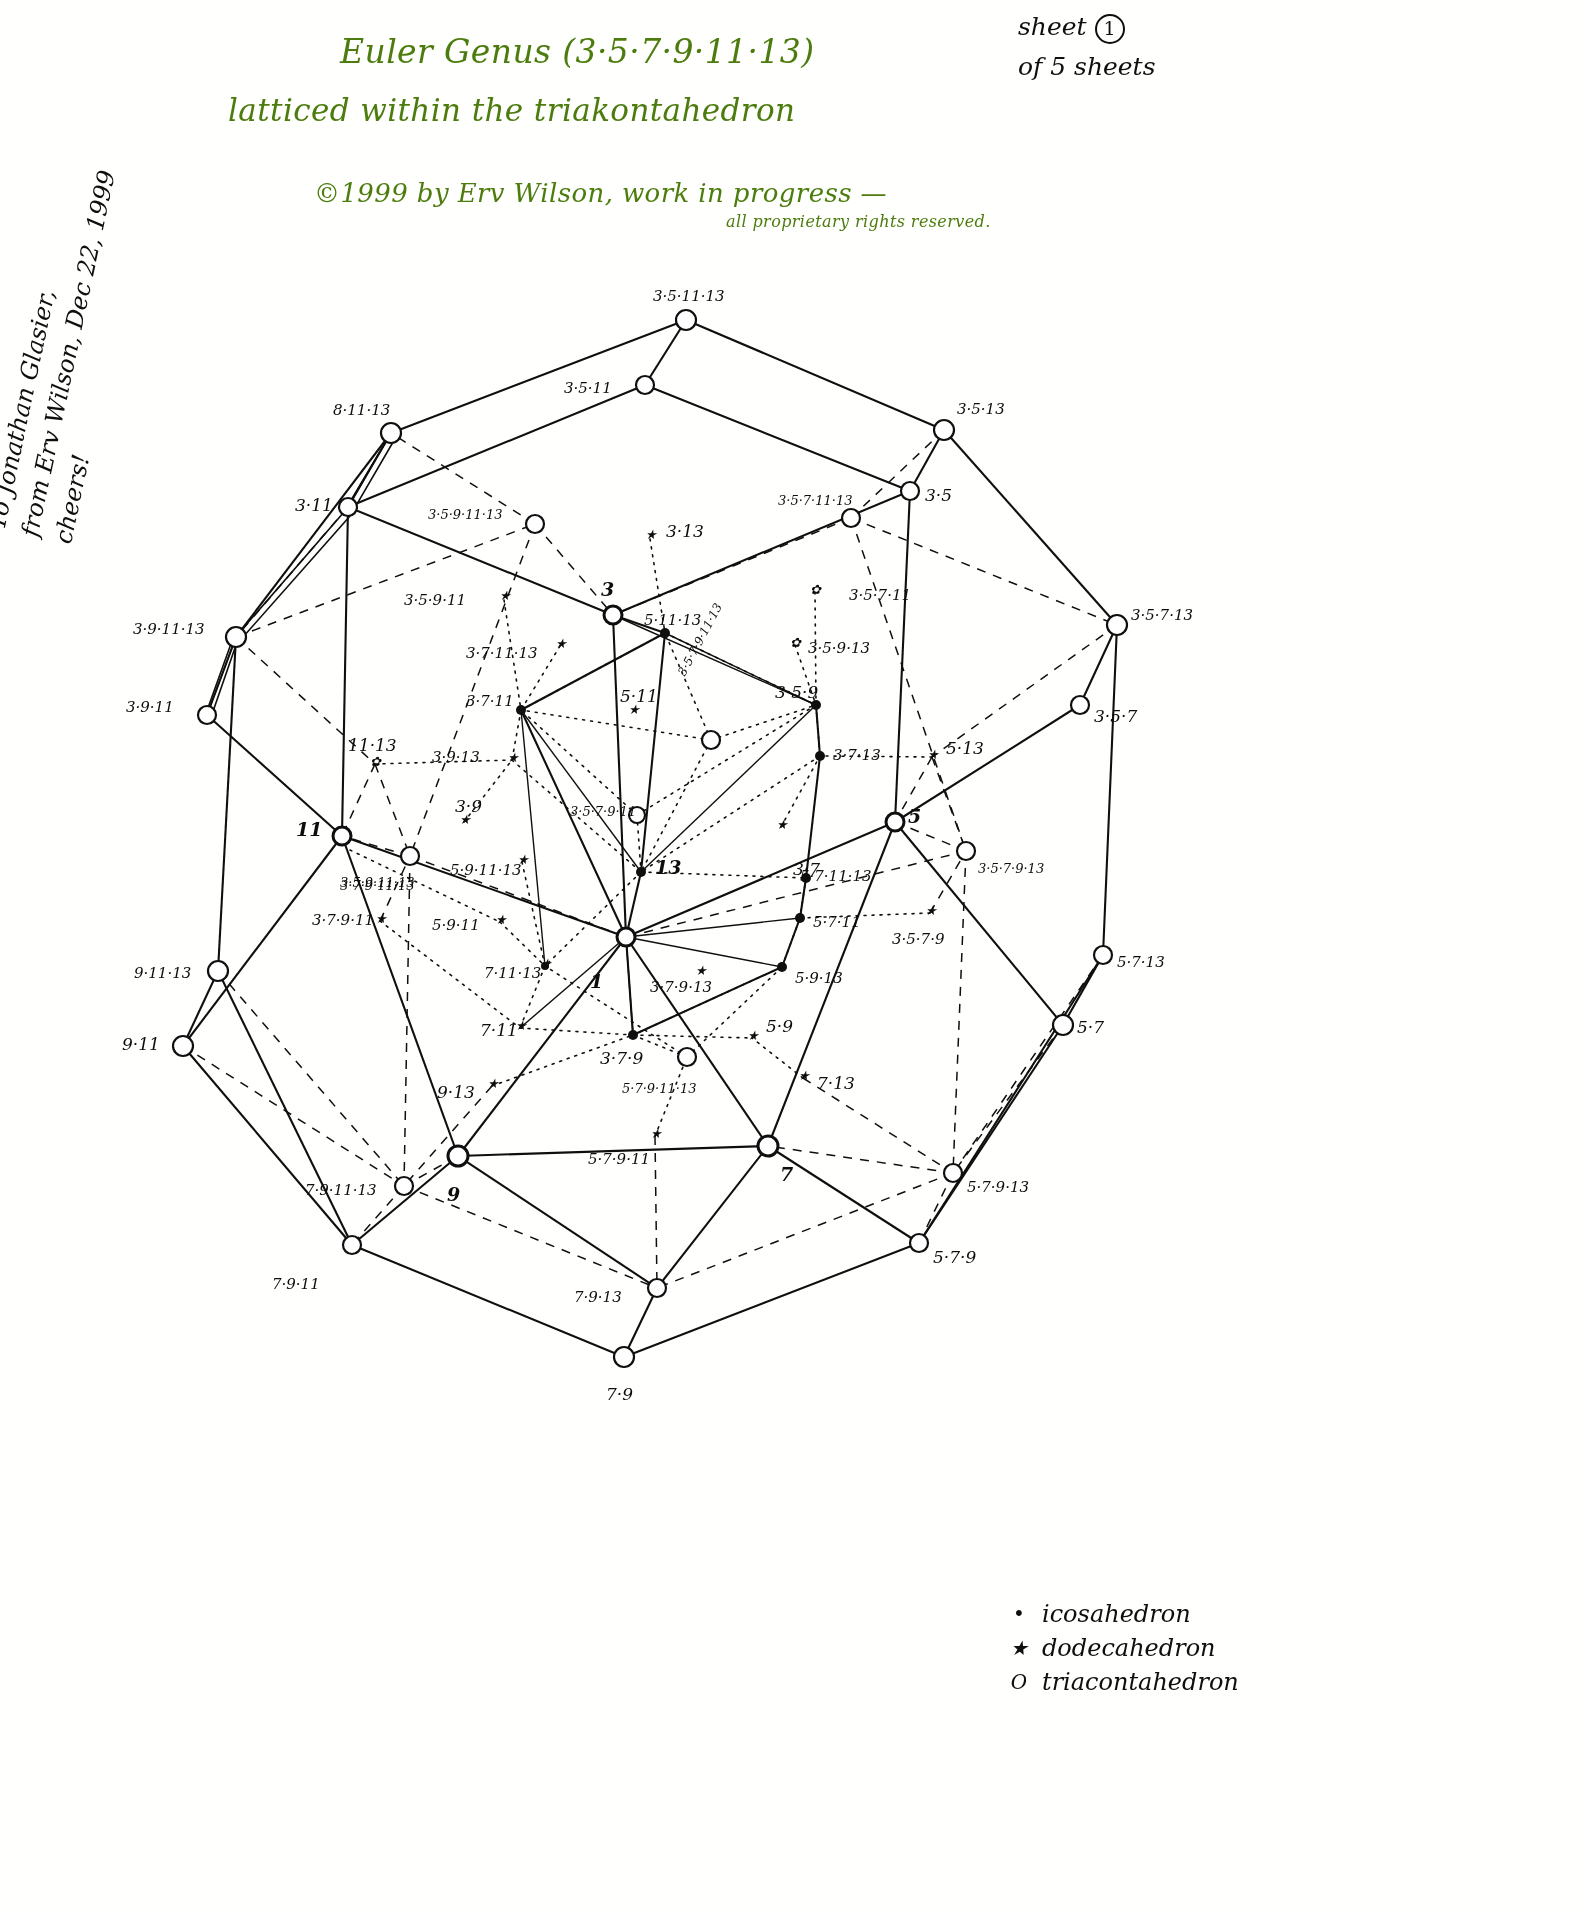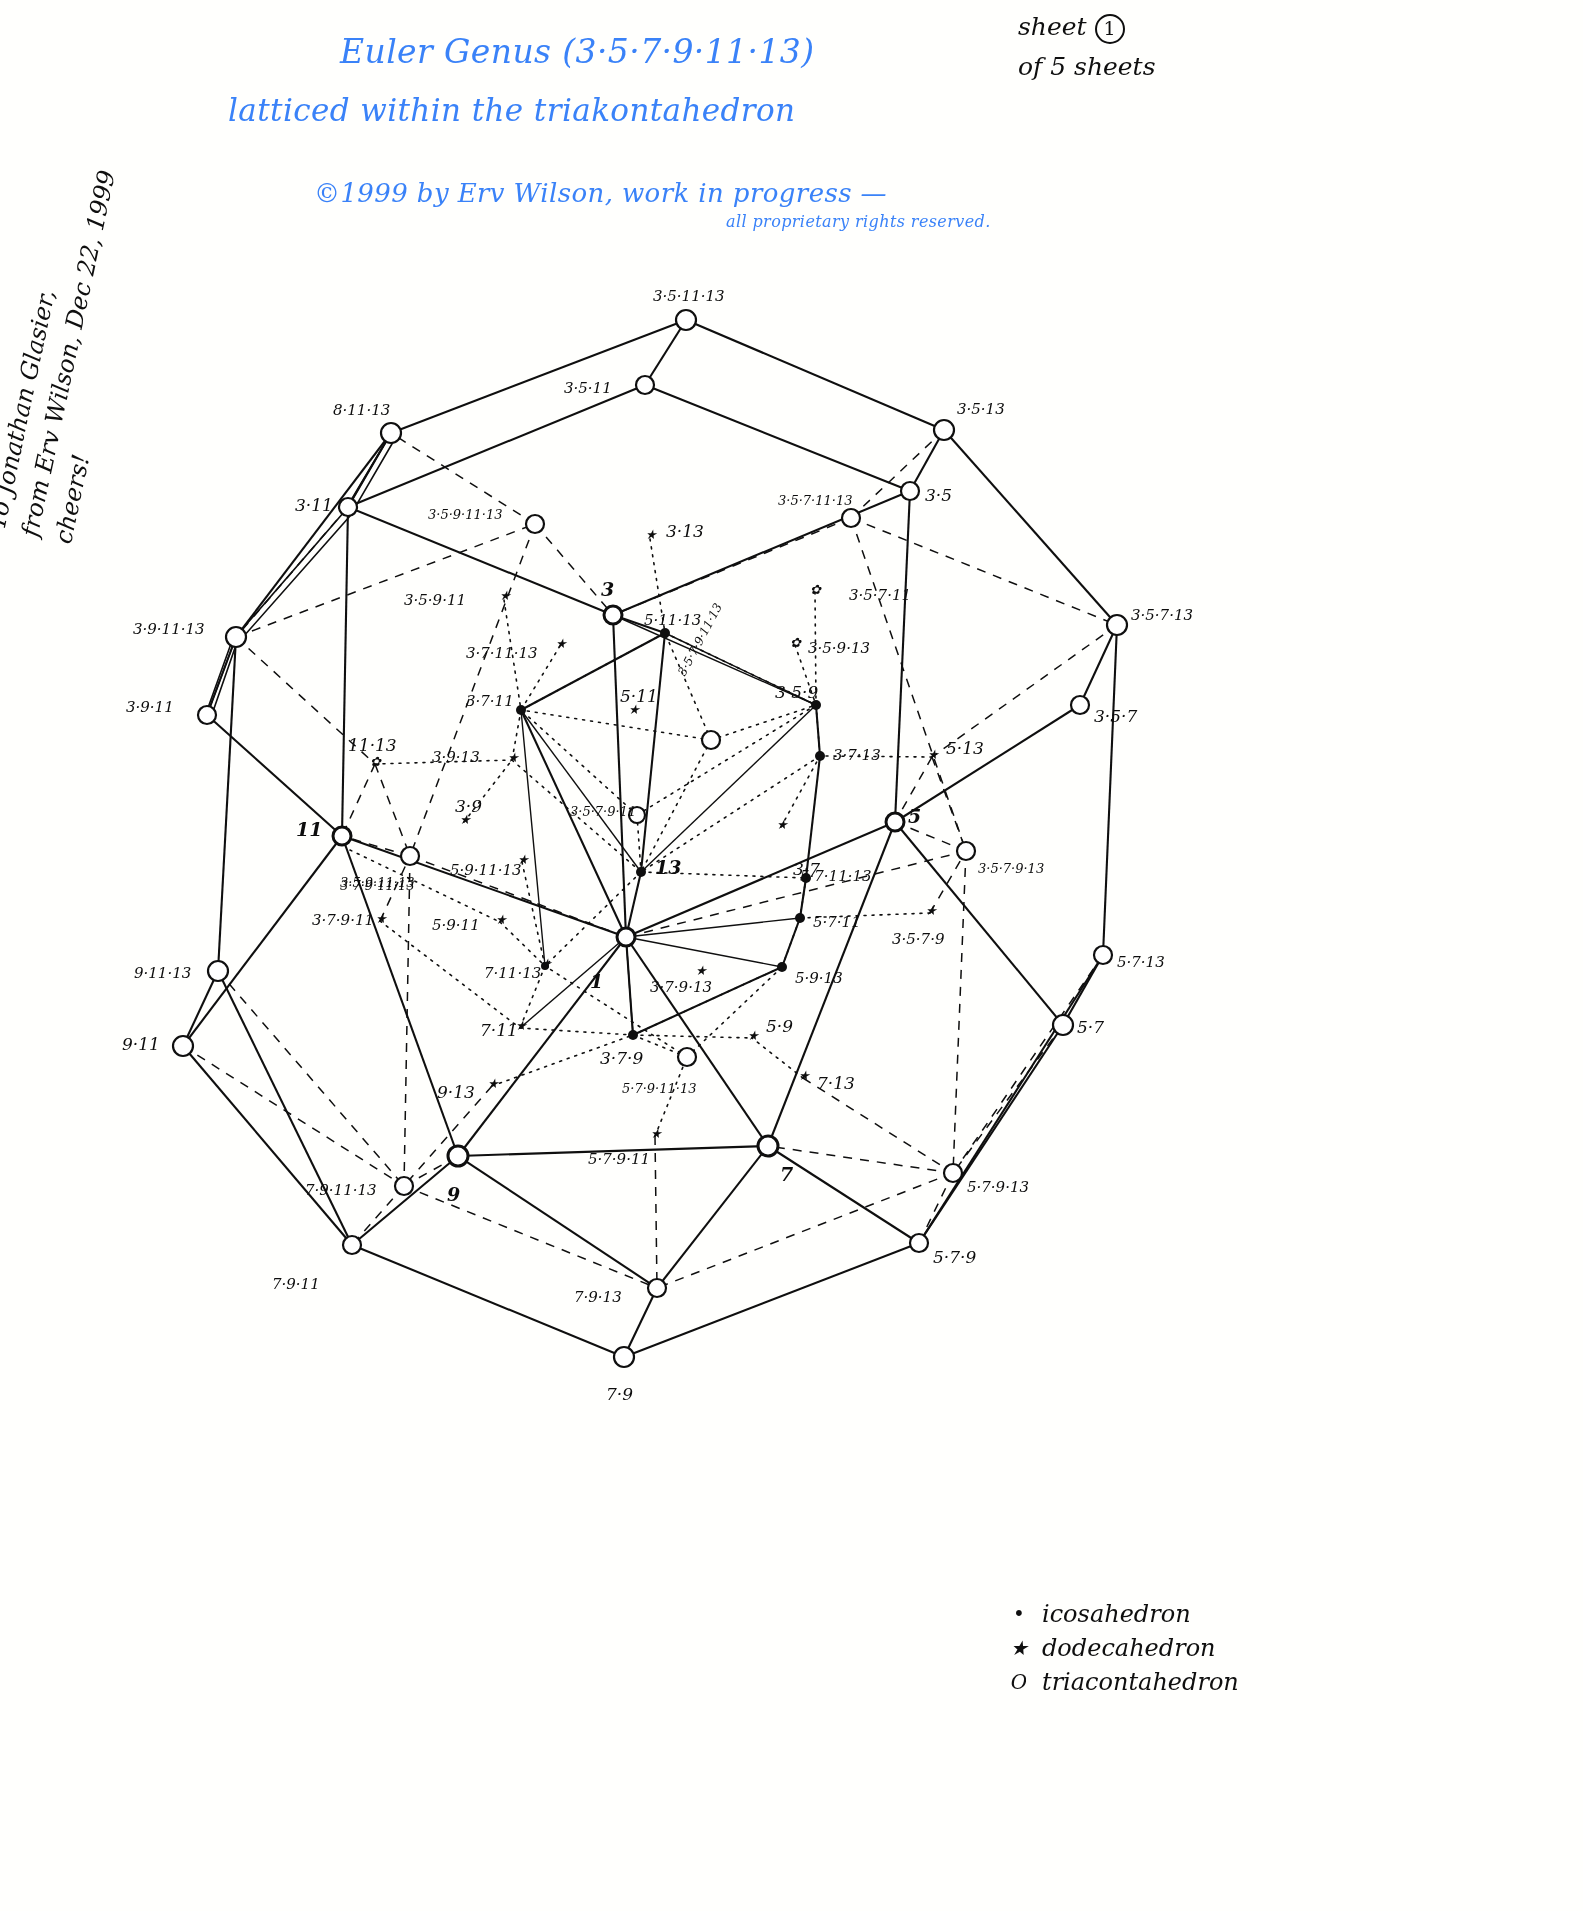--- a/index.html
+++ b/index.html
@@ -17,21 +17,21 @@
     filter: contrast(1.02);
   }
   #sheet {
     position: absolute;
     inset: 0;
     background: #fdfdfb;
   }
   .hand {
     font-family: "DejaVu Serif", serif;
     font-style: italic;
-    color: #3b82f6;
+    color: #4d7c0f;
     letter-spacing: 0.4px;
   }
   .lbl {
     position: absolute;
     font-family: "DejaVu Serif", serif;
     font-style: italic;
     font-size: 17px;
     color: #0f0f0f;
     white-space: nowrap;
     line-height: 1;

